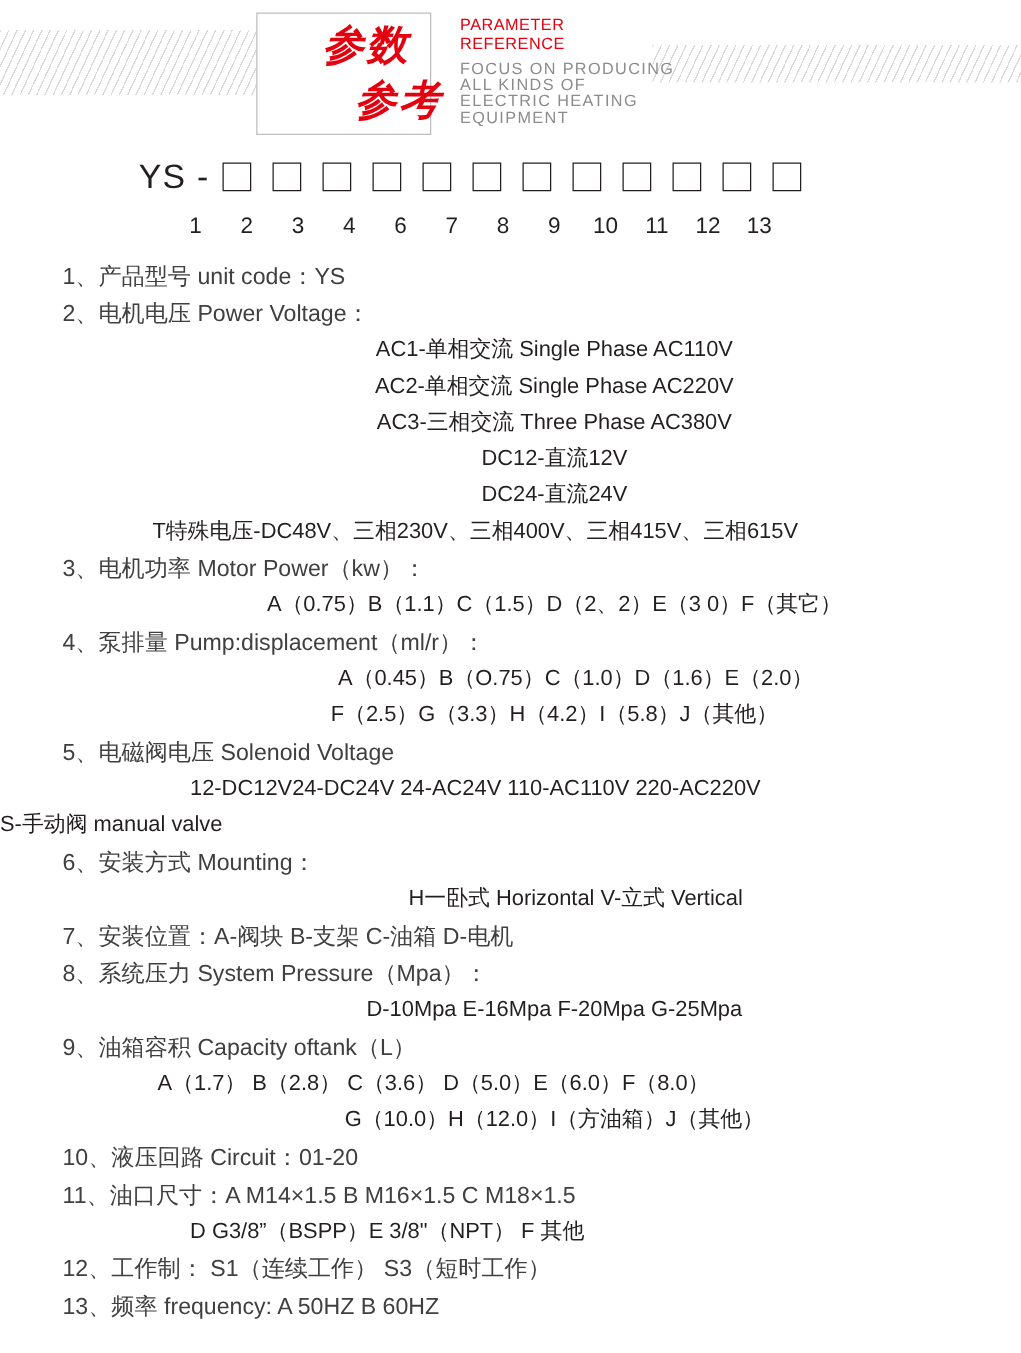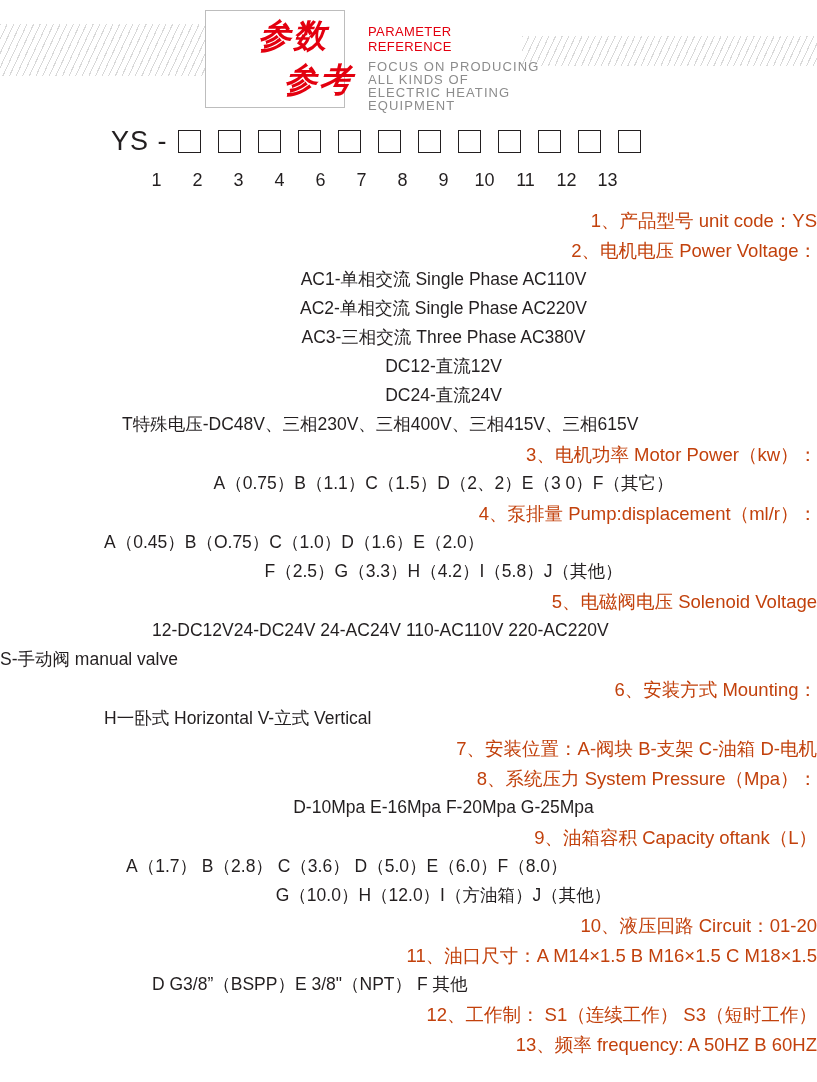--- a/index.html
+++ b/index.html
@@ -62,21 +62,21 @@
     line-height: 44px;
     letter-spacing: 2px;
     font-style: italic;
   }
   .logo-cn div:nth-child(2) {
     padding-left: 26px;
   }
   .logo-en {
     position: absolute;
     left: 368px;
-    top: 24px;
+    top: 12px;
     width: 200px;
   }
   .logo-en .en-title {
     color: #e3000f;
     font-size: 13px;
     line-height: 15px;
     letter-spacing: 0.4px;
   }
   .logo-en .en-sub {
     margin-top: 6px;
@@ -132,36 +132,35 @@
   }
 
   
   .list {
     padding: 8px 0 0 0;
   }
   .item {
     margin-bottom: 1px;
   }
   .item-head {
-    color: #c2410c;
+    color: #404040;
     font-size: 18.5px;
     line-height: 29px;
     padding-left: 50px;
     white-space: nowrap;
-    text-align: right;
   }
   .sub {
     color: #231f20;
     font-size: 17.5px;
     line-height: 29px;
     white-space: nowrap;
   }
   .i-122 { padding-left: 122px; }
   .i-132 { padding-left: 70px; text-align: center; }
-  .i-140 { padding-left: 104px; }
+  .i-140 { padding-left: 104px; text-align: center; }
   .i-152 { padding-left: 152px; }
   .i-168 { }
   .i-126 { padding-left: 126px; }
 </style>
 </head>
 <body>
 
 <div class="header">
   <div class="hatch hatch-left"></div>
   <div class="hatch hatch-right"></div>

